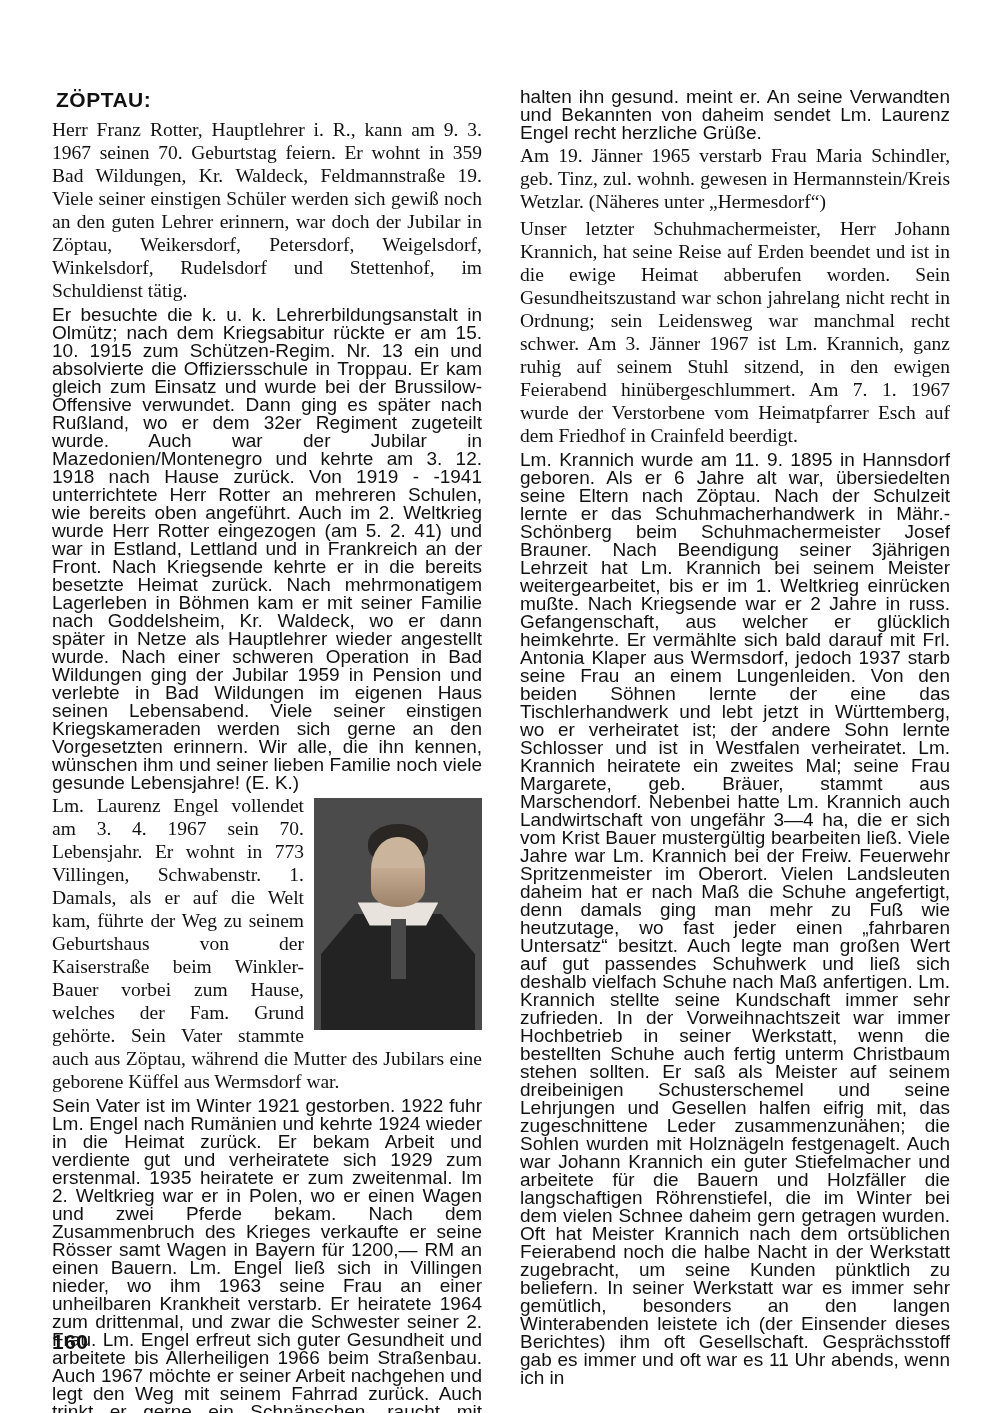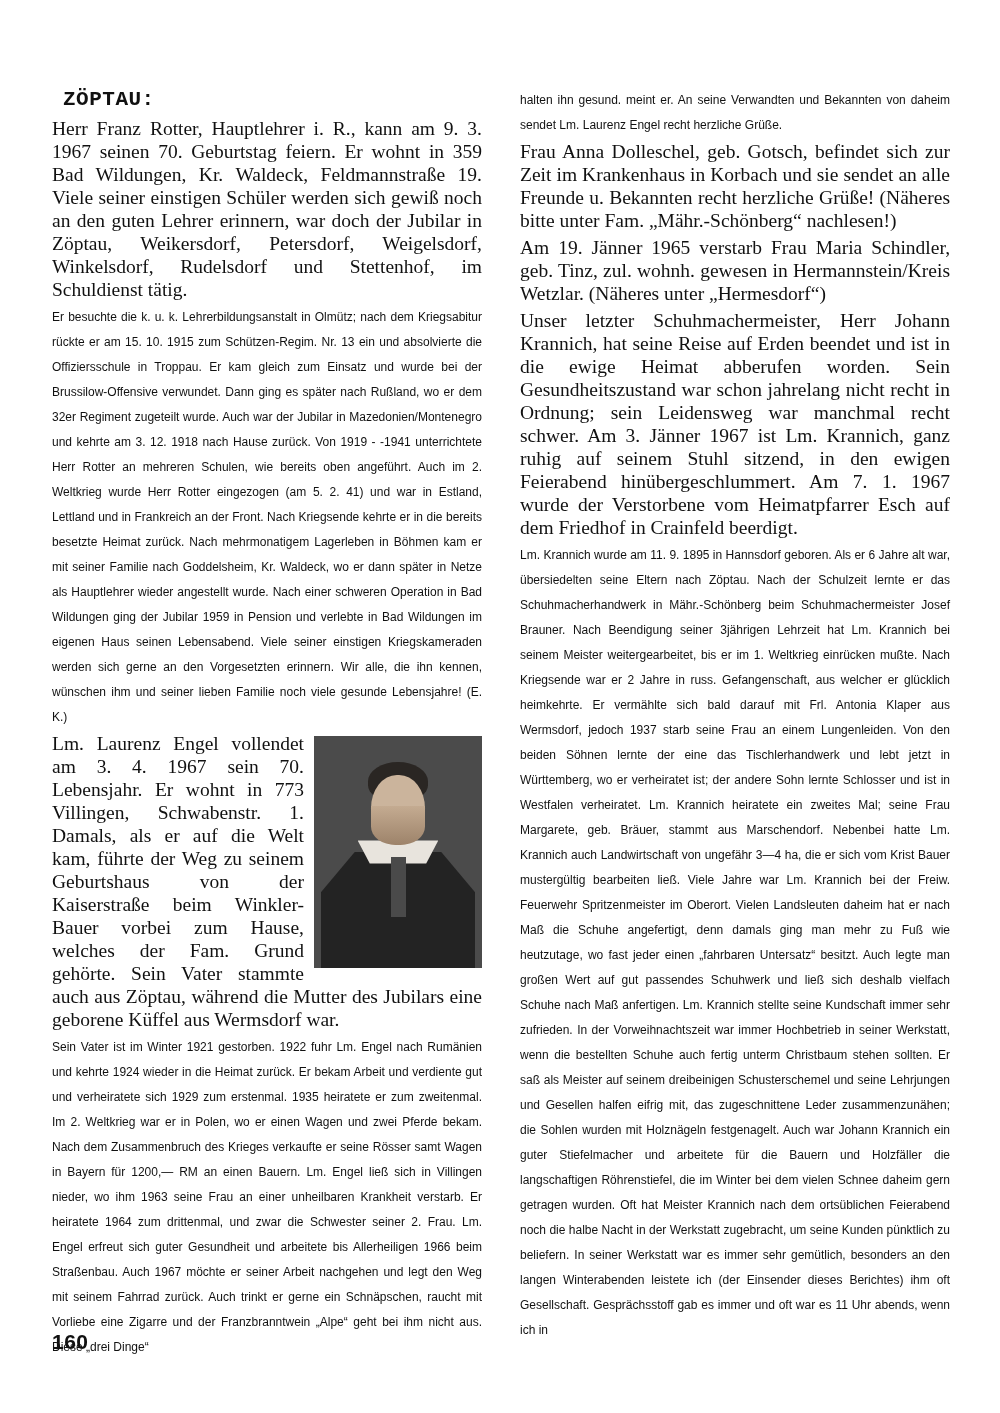--- a/index.html
+++ b/index.html
@@ -27,38 +27,38 @@
     top:0;
     width:430px;
   }
   .col-left { left:0; }
   .col-right { left:468px; }
 
   h2.heading {
     font-size:21px;
     font-weight:bold;
     letter-spacing:0.5px;
-    margin:0 0 6px 11px;
-    font-family:Liberation Mono, monospace;
+    margin:0 0 6px 4px;
+    font-family:Liberation Sans, sans-serif;
   }
   p { margin:0; }
 
   
   .big {
     font-size:19.5px;
     line-height:23px;
     text-align:justify;
     margin-bottom:4px;
   }
 
   
   .small {
     font-family:"Liberation Sans", sans-serif;
-    font-size:12px;
-    line-height:25px;
+    font-size:19px;
+    line-height:18px;
     text-align:justify;
     margin-bottom:2px;
   }
 
   
   .photo {
     float:right;
     width:168px;
     height:232px;
     margin:4px 0 4px 10px;
@@ -144,21 +144,20 @@
         <div class="face"></div>
         <div class="shadowface"></div>
       </div>
 
       <p class="big">Lm. Laurenz Engel vollendet am 3. 4. 1967 sein 70. Lebensjahr. Er wohnt in 773 Villingen, Schwabenstr. 1. Damals, als er auf die Welt kam, führte der Weg zu seinem Geburtshaus von der Kaiserstraße beim Winkler-Bauer vorbei zum Hause, welches der Fam. Grund gehörte. Sein Vater stammte auch aus Zöptau, während die Mutter des Jubilars eine geborene Küffel aus Wermsdorf war.</p>
       <p class="small">Sein Vater ist im Winter 1921 gestorben. 1922 fuhr Lm. Engel nach Rumänien und kehrte 1924 wieder in die Heimat zurück. Er bekam Arbeit und verdiente gut und verheiratete sich 1929 zum erstenmal. 1935 heiratete er zum zweitenmal. Im 2. Weltkrieg war er in Polen, wo er einen Wagen und zwei Pferde bekam. Nach dem Zusammenbruch des Krieges verkaufte er seine Rösser samt Wagen in Bayern für 1200,— RM an einen Bauern. Lm. Engel ließ sich in Villingen nieder, wo ihm 1963 seine Frau an einer unheilbaren Krankheit verstarb. Er heiratete 1964 zum drittenmal, und zwar die Schwester seiner 2. Frau. Lm. Engel erfreut sich guter Gesundheit und arbeitete bis Allerheiligen 1966 beim Straßenbau. Auch 1967 möchte er seiner Arbeit nachgehen und legt den Weg mit seinem Fahrrad zurück. Auch trinkt er gerne ein Schnäpschen, raucht mit Vorliebe eine Zigarre und der Franzbranntwein „Alpe“ geht bei ihm nicht aus. Diese „drei Dinge“</p>
     </div>
 
     <div class="col col-right">
       <p class="small">halten ihn gesund. meint er. An seine Verwandten und Bekannten von daheim sendet Lm. Laurenz Engel recht herzliche Grüße.</p>
-      <p class="big">Frau Anna Dolleschel, geb. Gotsch, befindet sich zur Zeit im Krankenhaus in Korbach und sie sendet an alle Freunde u. Bekannten recht herzliche Grüße! (Näheres bitte unter Fam. „Mähr.-Schönberg“ nachlesen!)</p>
       <p class="big">Am 19. Jänner 1965 verstarb Frau Maria Schindler, geb. Tinz, zul. wohnh. gewesen in Hermannstein/Kreis Wetzlar. (Näheres unter „Hermesdorf“)</p>
       <p class="big">Unser letzter Schuhmachermeister, Herr Johann Krannich, hat seine Reise auf Erden beendet und ist in die ewige Heimat abberufen worden. Sein Gesundheitszustand war schon jahrelang nicht recht in Ordnung; sein Leidensweg war manchmal recht schwer. Am 3. Jänner 1967 ist Lm. Krannich, ganz ruhig auf seinem Stuhl sitzend, in den ewigen Feierabend hinübergeschlummert. Am 7. 1. 1967 wurde der Verstorbene vom Heimatpfarrer Esch auf dem Friedhof in Crainfeld beerdigt.</p>
       <p class="small">Lm. Krannich wurde am 11. 9. 1895 in Hannsdorf geboren. Als er 6 Jahre alt war, übersiedelten seine Eltern nach Zöptau. Nach der Schulzeit lernte er das Schuhmacherhandwerk in Mähr.-Schönberg beim Schuhmachermeister Josef Brauner. Nach Beendigung seiner 3jährigen Lehrzeit hat Lm. Krannich bei seinem Meister weitergearbeitet, bis er im 1. Weltkrieg einrücken mußte. Nach Kriegsende war er 2 Jahre in russ. Gefangenschaft, aus welcher er glücklich heimkehrte. Er vermählte sich bald darauf mit Frl. Antonia Klaper aus Wermsdorf, jedoch 1937 starb seine Frau an einem Lungenleiden. Von den beiden Söhnen lernte der eine das Tischlerhandwerk und lebt jetzt in Württemberg, wo er verheiratet ist; der andere Sohn lernte Schlosser und ist in Westfalen verheiratet. Lm. Krannich heiratete ein zweites Mal; seine Frau Margarete, geb. Bräuer, stammt aus Marschendorf. Nebenbei hatte Lm. Krannich auch Landwirtschaft von ungefähr 3—4 ha, die er sich vom Krist Bauer mustergültig bearbeiten ließ. Viele Jahre war Lm. Krannich bei der Freiw. Feuerwehr Spritzenmeister im Oberort. Vielen Landsleuten daheim hat er nach Maß die Schuhe angefertigt, denn damals ging man mehr zu Fuß wie heutzutage, wo fast jeder einen „fahrbaren Untersatz“ besitzt. Auch legte man großen Wert auf gut passendes Schuhwerk und ließ sich deshalb vielfach Schuhe nach Maß anfertigen. Lm. Krannich stellte seine Kundschaft immer sehr zufrieden. In der Vorweihnachtszeit war immer Hochbetrieb in seiner Werkstatt, wenn die bestellten Schuhe auch fertig unterm Christbaum stehen sollten. Er saß als Meister auf seinem dreibeinigen Schusterschemel und seine Lehrjungen und Gesellen halfen eifrig mit, das zugeschnittene Leder zusammenzunähen; die Sohlen wurden mit Holznägeln festgenagelt. Auch war Johann Krannich ein guter Stiefelmacher und arbeitete für die Bauern und Holzfäller die langschaftigen Röhrenstiefel, die im Winter bei dem vielen Schnee daheim gern getragen wurden. Oft hat Meister Krannich nach dem ortsüblichen Feierabend noch die halbe Nacht in der Werkstatt zugebracht, um seine Kunden pünktlich zu beliefern. In seiner Werkstatt war es immer sehr gemütlich, besonders an den langen Winterabenden leistete ich (der Einsender dieses Berichtes) ihm oft Gesellschaft. Gesprächsstoff gab es immer und oft war es 11 Uhr abends, wenn ich in</p>
     </div>
 
   </div>
 
   <div class="folio">160</div>
 </div>
 

